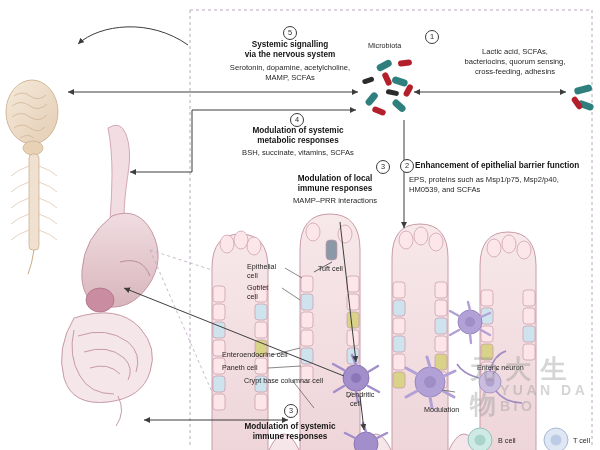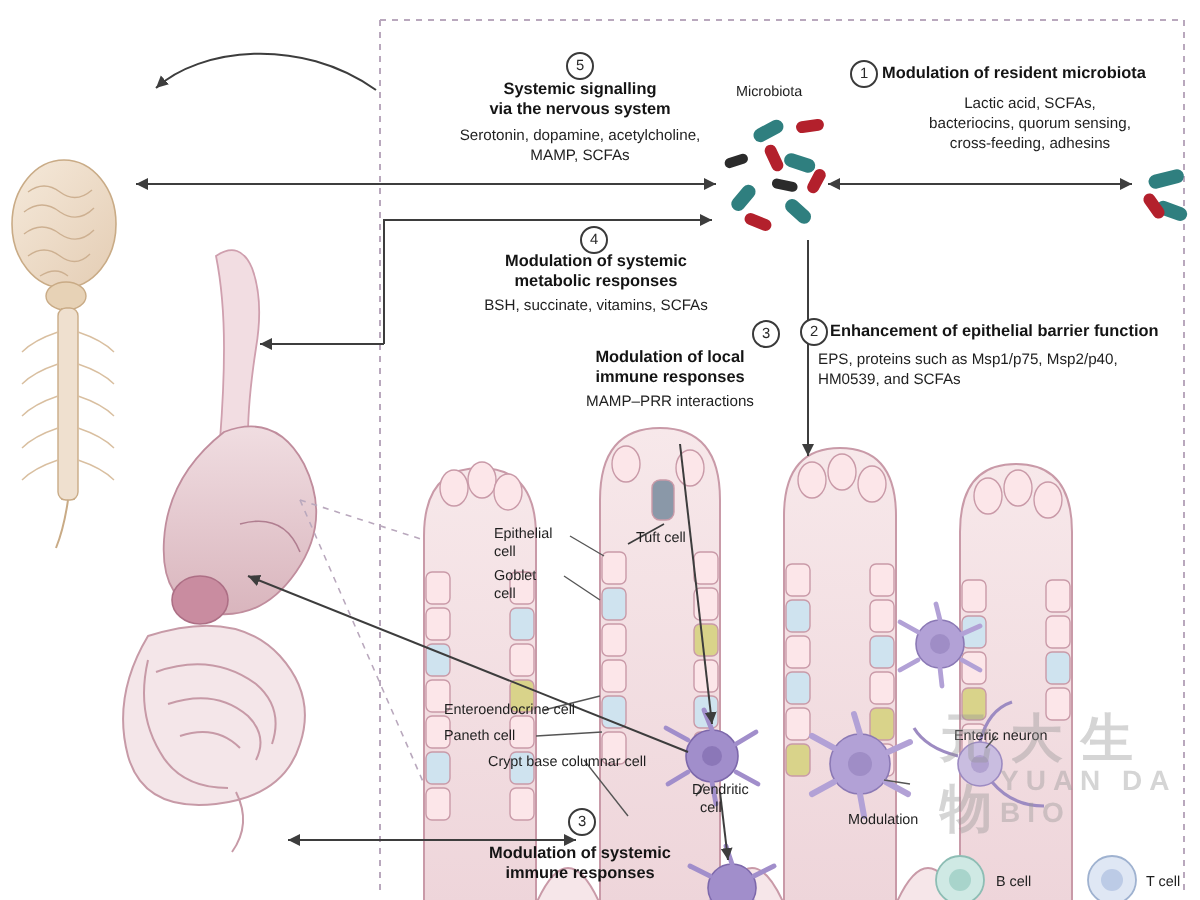--- a/index.html
+++ b/index.html
@@ -355,21 +355,20 @@
       <path d="M272,355 L300,348"></path>
       <path d="M268,368 L301,366"></path>
       <path d="M292,380 L314,408"></path>
       <path d="M348,398 L352,392"></path>
       <path d="M455,392 L442,390"></path>
       <path d="M498,368 L493,374"></path>
     </g>
   </svg>
 
   <div class="num" style="left:425px;top:30px;">1</div>
-  <div class="txt ttl" style="left:441px;top:32px;width:160px;">Modulation of resident microbiota</div>
   <div class="txt sub ctr" style="left:430px;top:47px;width:170px;">Lactic acid, SCFAs,</div>
   <div class="txt sub ctr" style="left:430px;top:57px;width:170px;">bacteriocins, quorum sensing,</div>
   <div class="txt sub ctr" style="left:430px;top:67px;width:170px;">cross-feeding, adhesins</div>
 
   <div class="num" style="left:400px;top:159px;">2</div>
   <div class="txt ttl" style="left:415px;top:161px;width:200px;">Enhancement of epithelial barrier function</div>
   <div class="txt sub" style="left:409px;top:175px;width:200px;">EPS, proteins such as Msp1/p75, Msp2/p40,</div>
   <div class="txt sub" style="left:409px;top:185px;width:200px;">HM0539, and SCFAs</div>
 
   <div class="num" style="left:376px;top:160px;">3</div>

